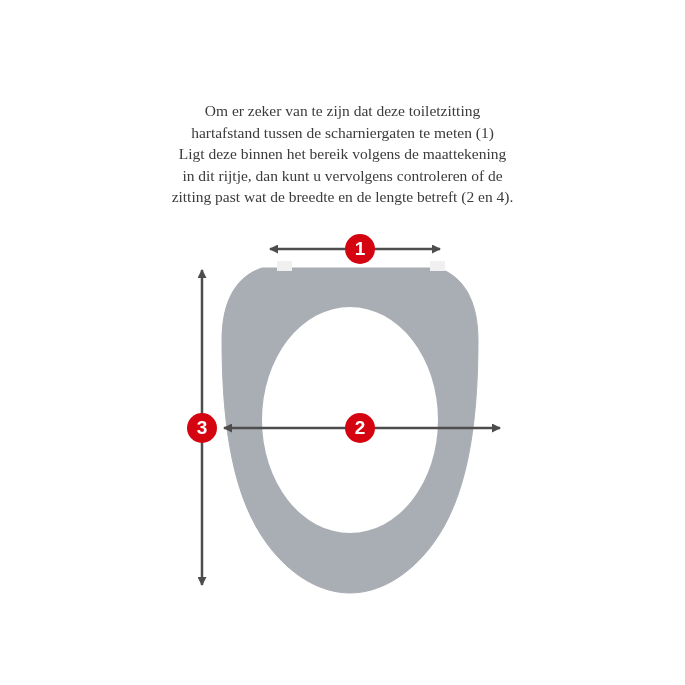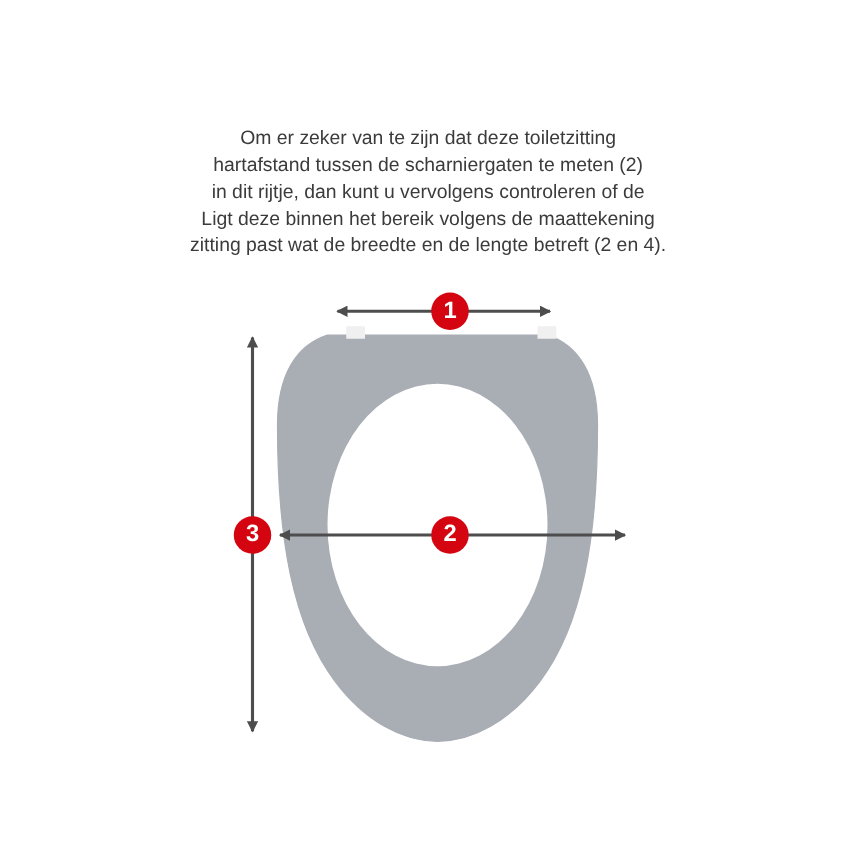--- a/index.html
+++ b/index.html
@@ -22,21 +22,21 @@
   }
   .instructions {
     position: absolute;
     left: 95px;
     top: 100px;
     width: 495px;
     text-align: center;
     font-size: 15.5px;
     line-height: 21.5px;
     color: #3b3b3b;
-    font-family: Liberation Sans, sans-serif;
+    font-family: Liberation Serif, serif;
   }
   .instructions .line {
     display: block;
     white-space: nowrap;
   }
   .diagram {
     position: absolute;
     left: 0;
     top: 0;
     width: 685px;
@@ -59,23 +59,23 @@
   #badge2 { left: 345px; top: 413px; }
   #badge3 { left: 187px; top: 413px; }
 </style>
 </head>
 <body>
 
 <div id="stage">
 
   <div class="instructions">
     <span class="line">Om er zeker van te zijn dat deze toiletzitting</span>
-    <span class="line">hartafstand tussen de scharniergaten te meten (2)</span>
+    <span class="line">hartafstand tussen de scharniergaten te meten (1)</span>
+    <span class="line">Ligt deze binnen het bereik volgens de maattekening</span>
     <span class="line">in dit rijtje, dan kunt u vervolgens controleren of de</span>
-    <span class="line">Ligt deze binnen het bereik volgens de maattekening</span>
     <span class="line">zitting past wat de breedte en de lengte betreft (2 en 4).</span>
   </div>
 
   <svg class="diagram" viewBox="0 0 685 685">
     <defs>
       <marker id="arrowEnd" markerWidth="9" markerHeight="9" refX="8" refY="4.5" orient="auto" markerUnits="userSpaceOnUse">
         <path d="M0,0 L9,4.5 L0,9 z" fill="#4d4d4d"></path>
       </marker>
       <marker id="arrowStart" markerWidth="9" markerHeight="9" refX="1" refY="4.5" orient="auto" markerUnits="userSpaceOnUse">
         <path d="M9,0 L0,4.5 L9,9 z" fill="#4d4d4d"></path>

